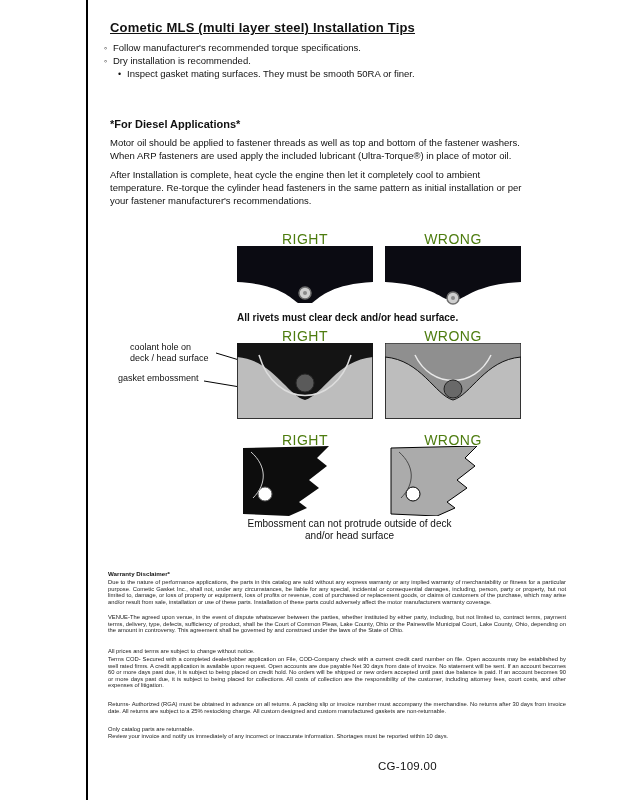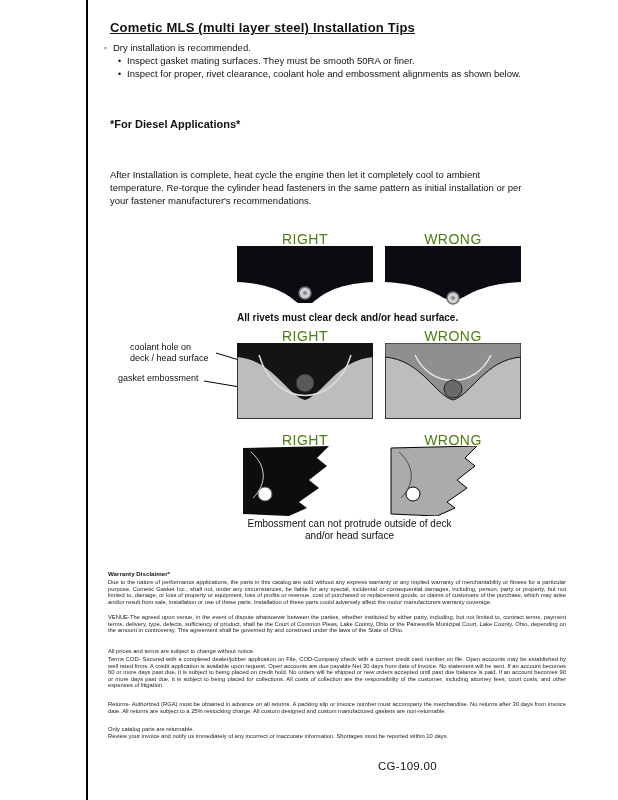--- a/index.html
+++ b/index.html
@@ -35,26 +35,27 @@
 </style>
 </head>
 <body>
 
 <div class="page">
   <div class="left-rule"></div>
 
   <div class="title">Cometic MLS (multi layer steel) Installation Tips</div>
 
   <div class="bullets">
+    <div class="b-item">Follow manufacturer's recommended torque specifications.</div>
     <div class="b-item">Dry installation is recommended.</div>
     <div class="b-item sub">Inspect gasket mating surfaces.  They must be smooth 50RA or finer.</div>
-    <div class="b-item sub">Inspect for proper, rivet clearance, coolant hole and embossment alignments as shown below.</div>
   </div>
 
   <div class="diesel-head">*For Diesel Applications*</div>
+  <div class="para p1">Motor oil should be applied to fastener threads as well as top and bottom of the fastener washers. When ARP fasteners are used apply the included lubricant (Ultra-Torque®) in place of motor oil.</div>
   <div class="para p2">After Installation is complete, heat cycle the engine then let it completely cool to ambient temperature. Re-torque the cylinder head fasteners in the same pattern as initial installation or per your fastener manufacturer's recommendations.</div>
 
   <div class="fig-label" style="left:237px;top:231px;">RIGHT</div>
   <div class="fig-label" style="left:385px;top:231px;">WRONG</div>
 
   <div class="panel" style="left:237px;top:246px;">
     <svg width="136" height="62" viewBox="0 0 136 62">
       <rect x="0" y="0" width="136" height="62" fill="#0b0b12"></rect>
       <path d="M0,62 L0,36 C40,38 52,50 61,57 L75,57 C84,50 96,38 136,36 L136,62 Z" fill="#ffffff"></path>
       <circle cx="68" cy="47" r="6" fill="#cfcfcf" stroke="#6e6e6e" stroke-width="1.5"></circle>

